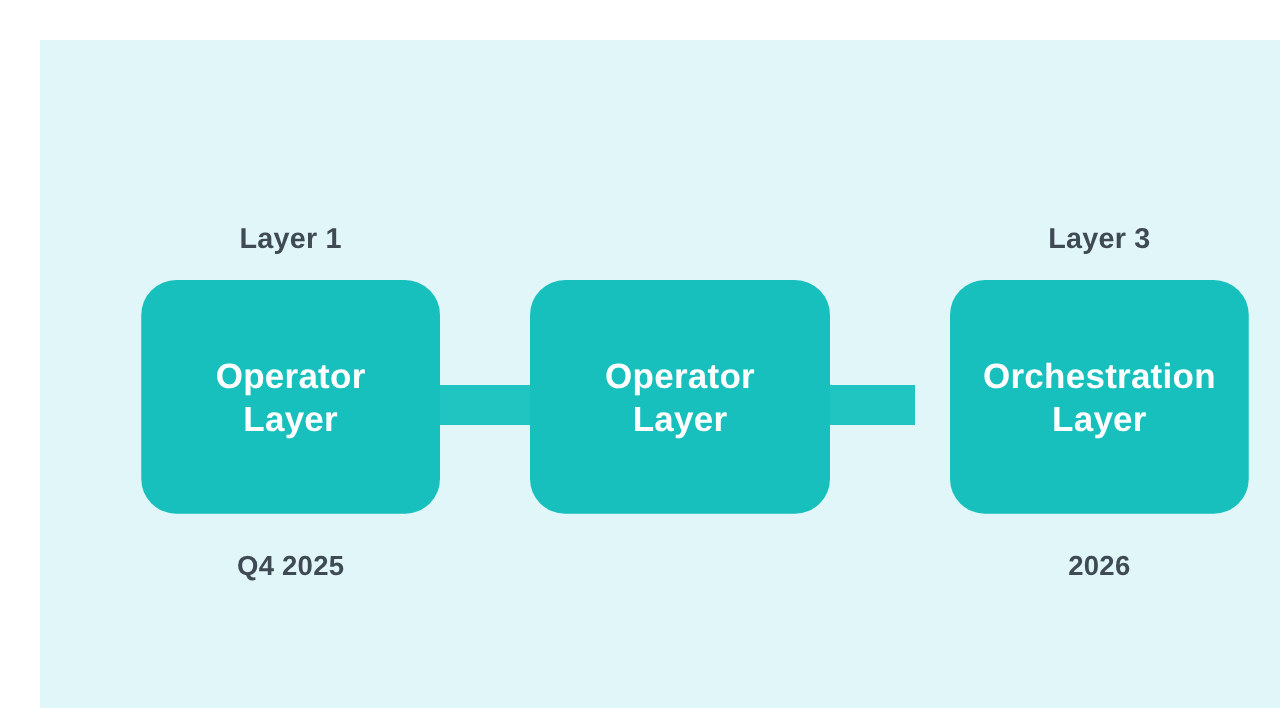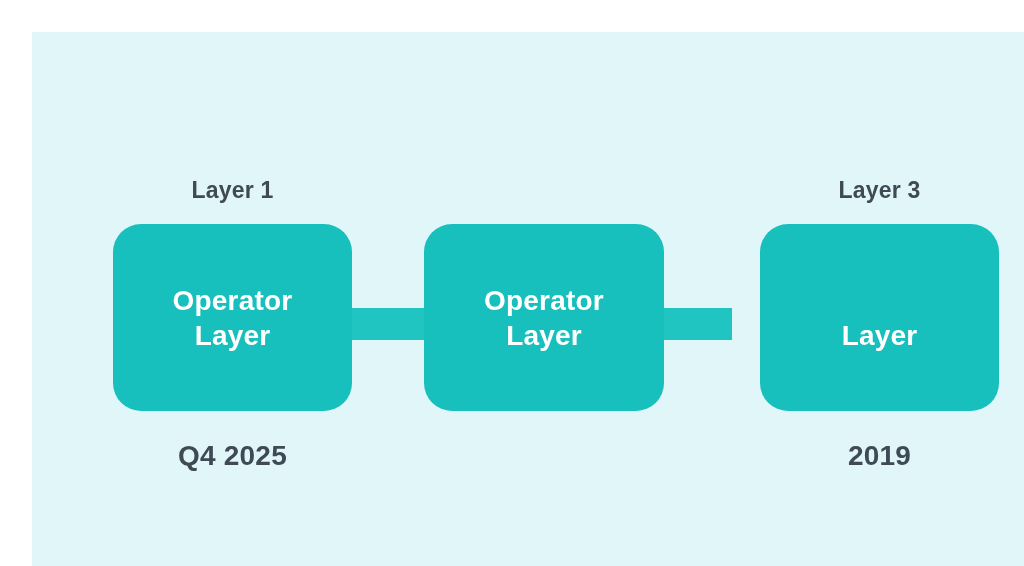--- a/index.html
+++ b/index.html
@@ -51,21 +51,21 @@
     font-size: 28px;
     font-weight: 700;
     line-height: 35px;
     text-align: center;
     letter-spacing: 0.2px;
   }
   .timeline-label {
     position: absolute;
     top: 392px; left: 0; right: 0;
     text-align: center;
-    font-size: 28px;
+    font-size: 22px;
     font-weight: 700;
     color: var(--label-text);
     letter-spacing: 0.2px;
   }
   .connector {
     position: absolute;
     top: 276px;
     height: 2px;
     background: var(--connector);
   }
@@ -98,20 +98,20 @@
       </div>
     </div>
   </div>
 
   <div class="connector connector-2"></div>
 
   <div class="layer-col col-3">
     <div class="tier-label">Layer 3</div>
     <div class="layer-box">
       <div class="box-title">
-        <br>
+        <span>Orchestration</span><br>
         <span>Layer</span>
       </div>
     </div>
-    <div class="timeline-label">2019</div>
+    <div class="timeline-label">2026</div>
   </div>
 
 </div>
 
 </body></html>

